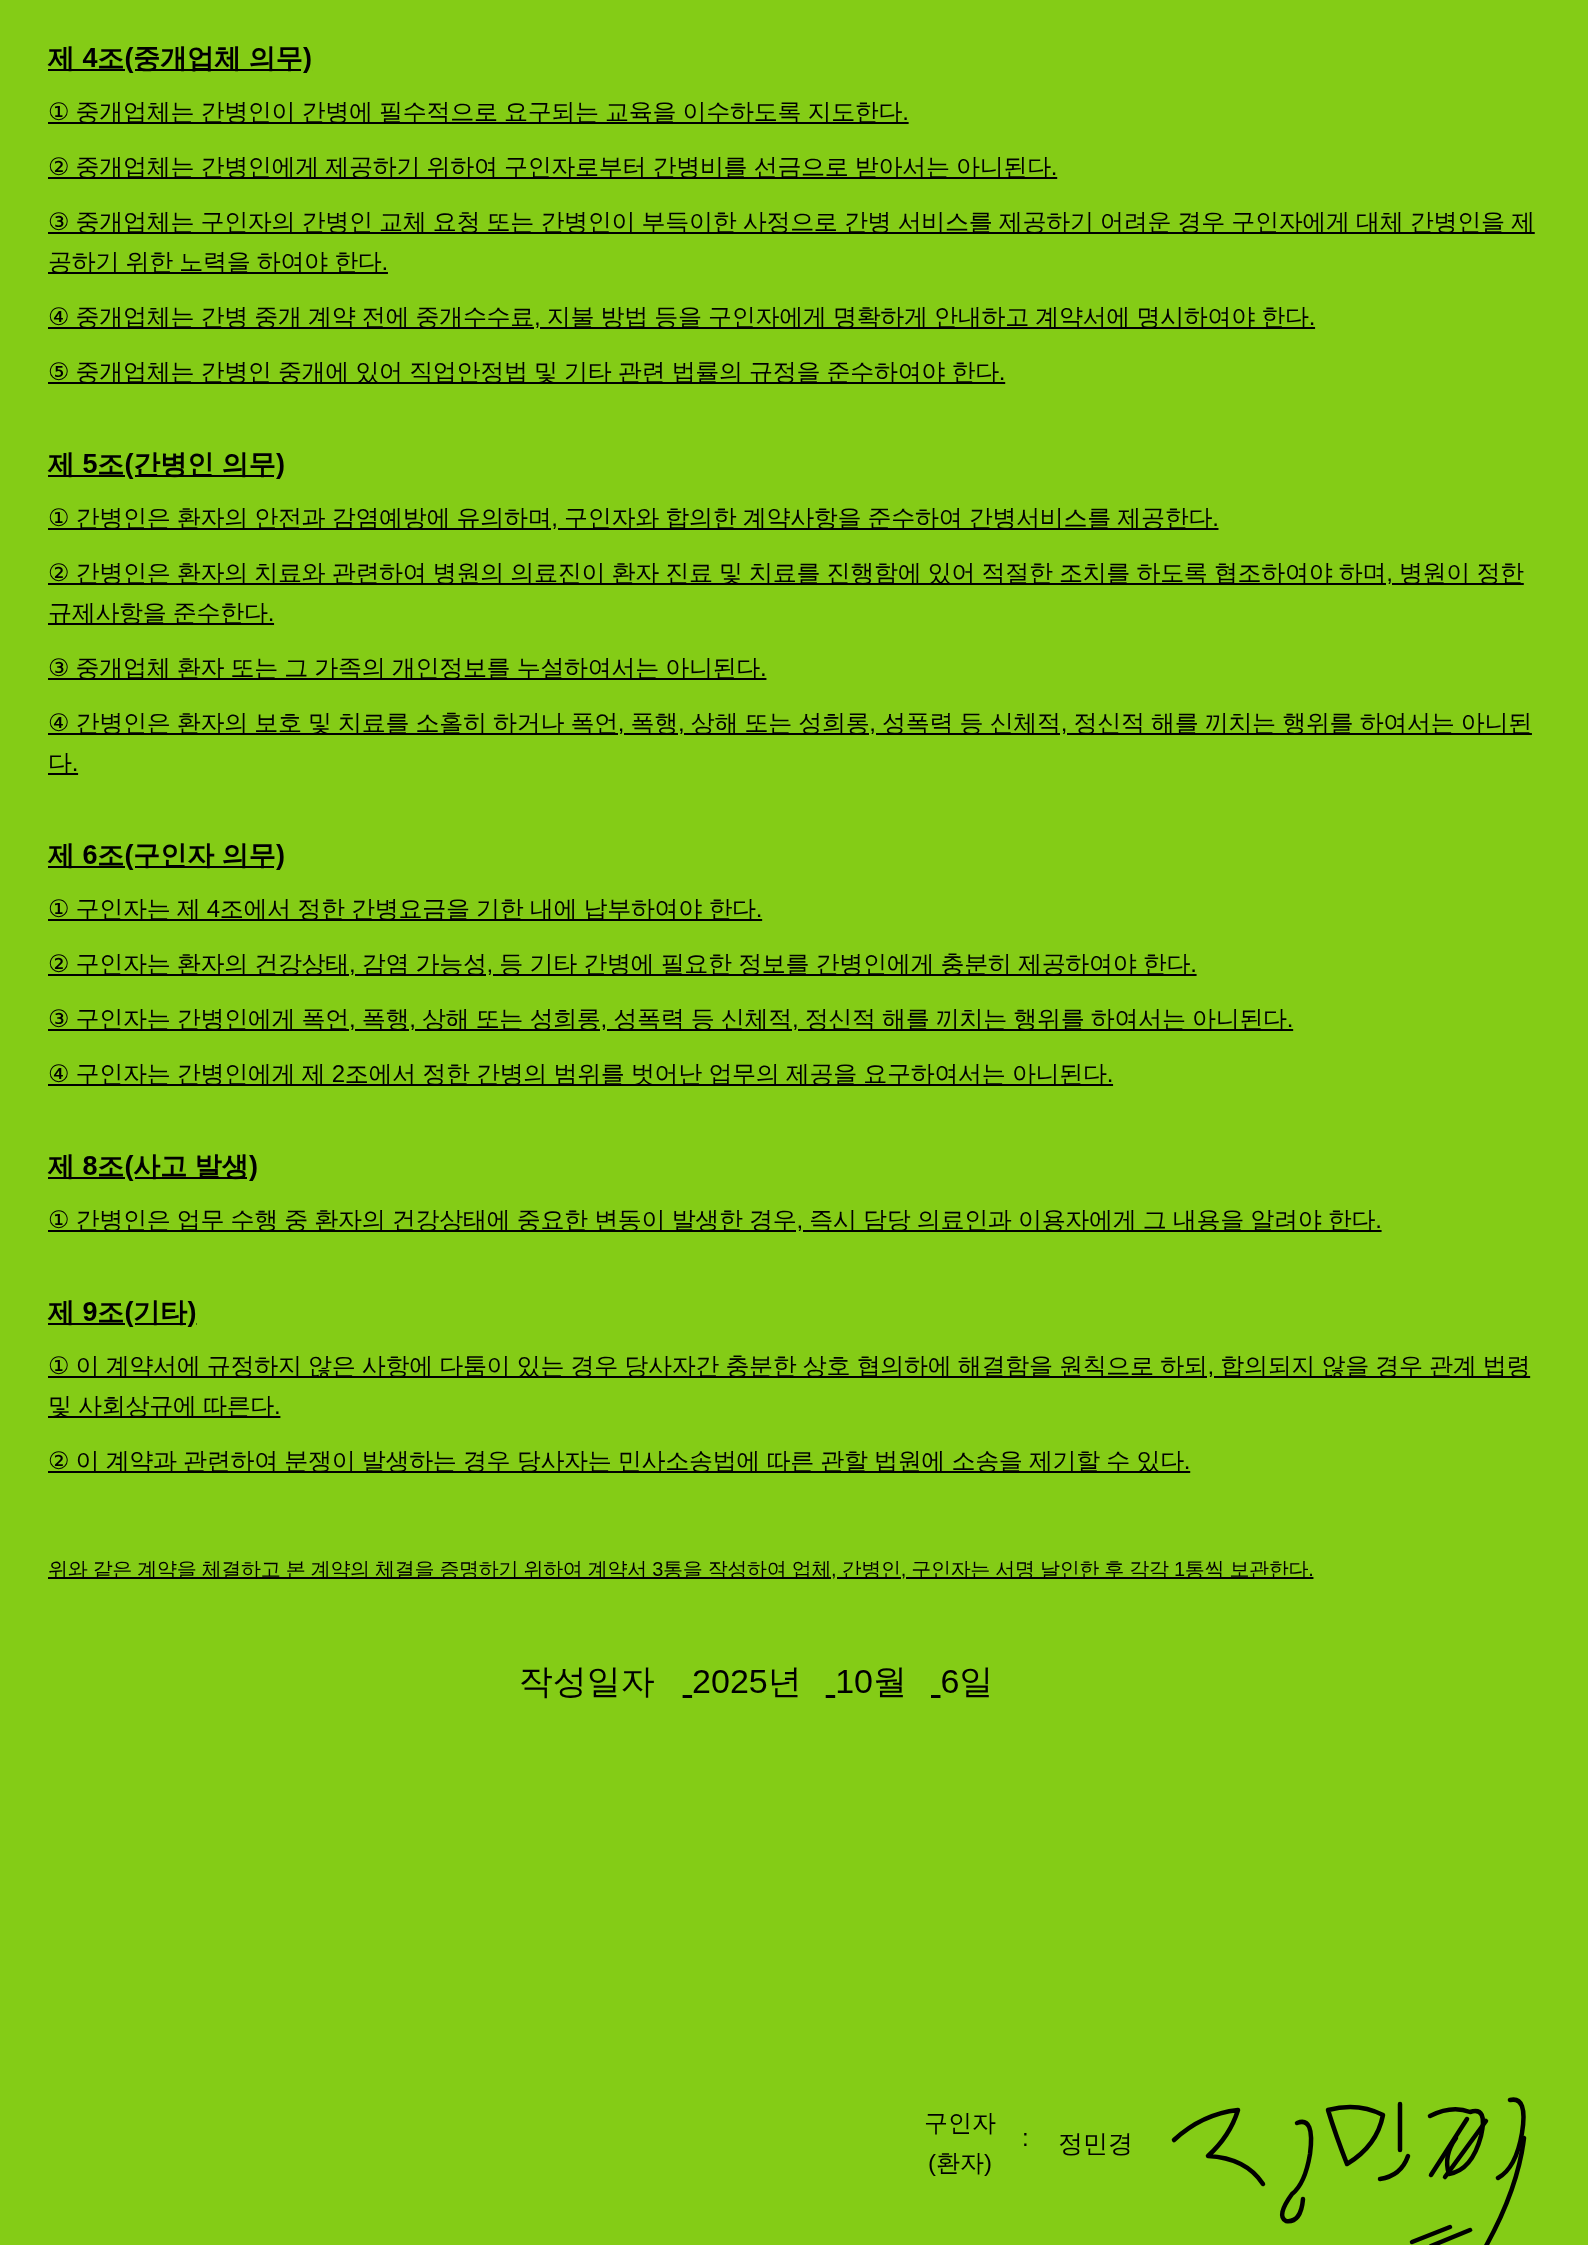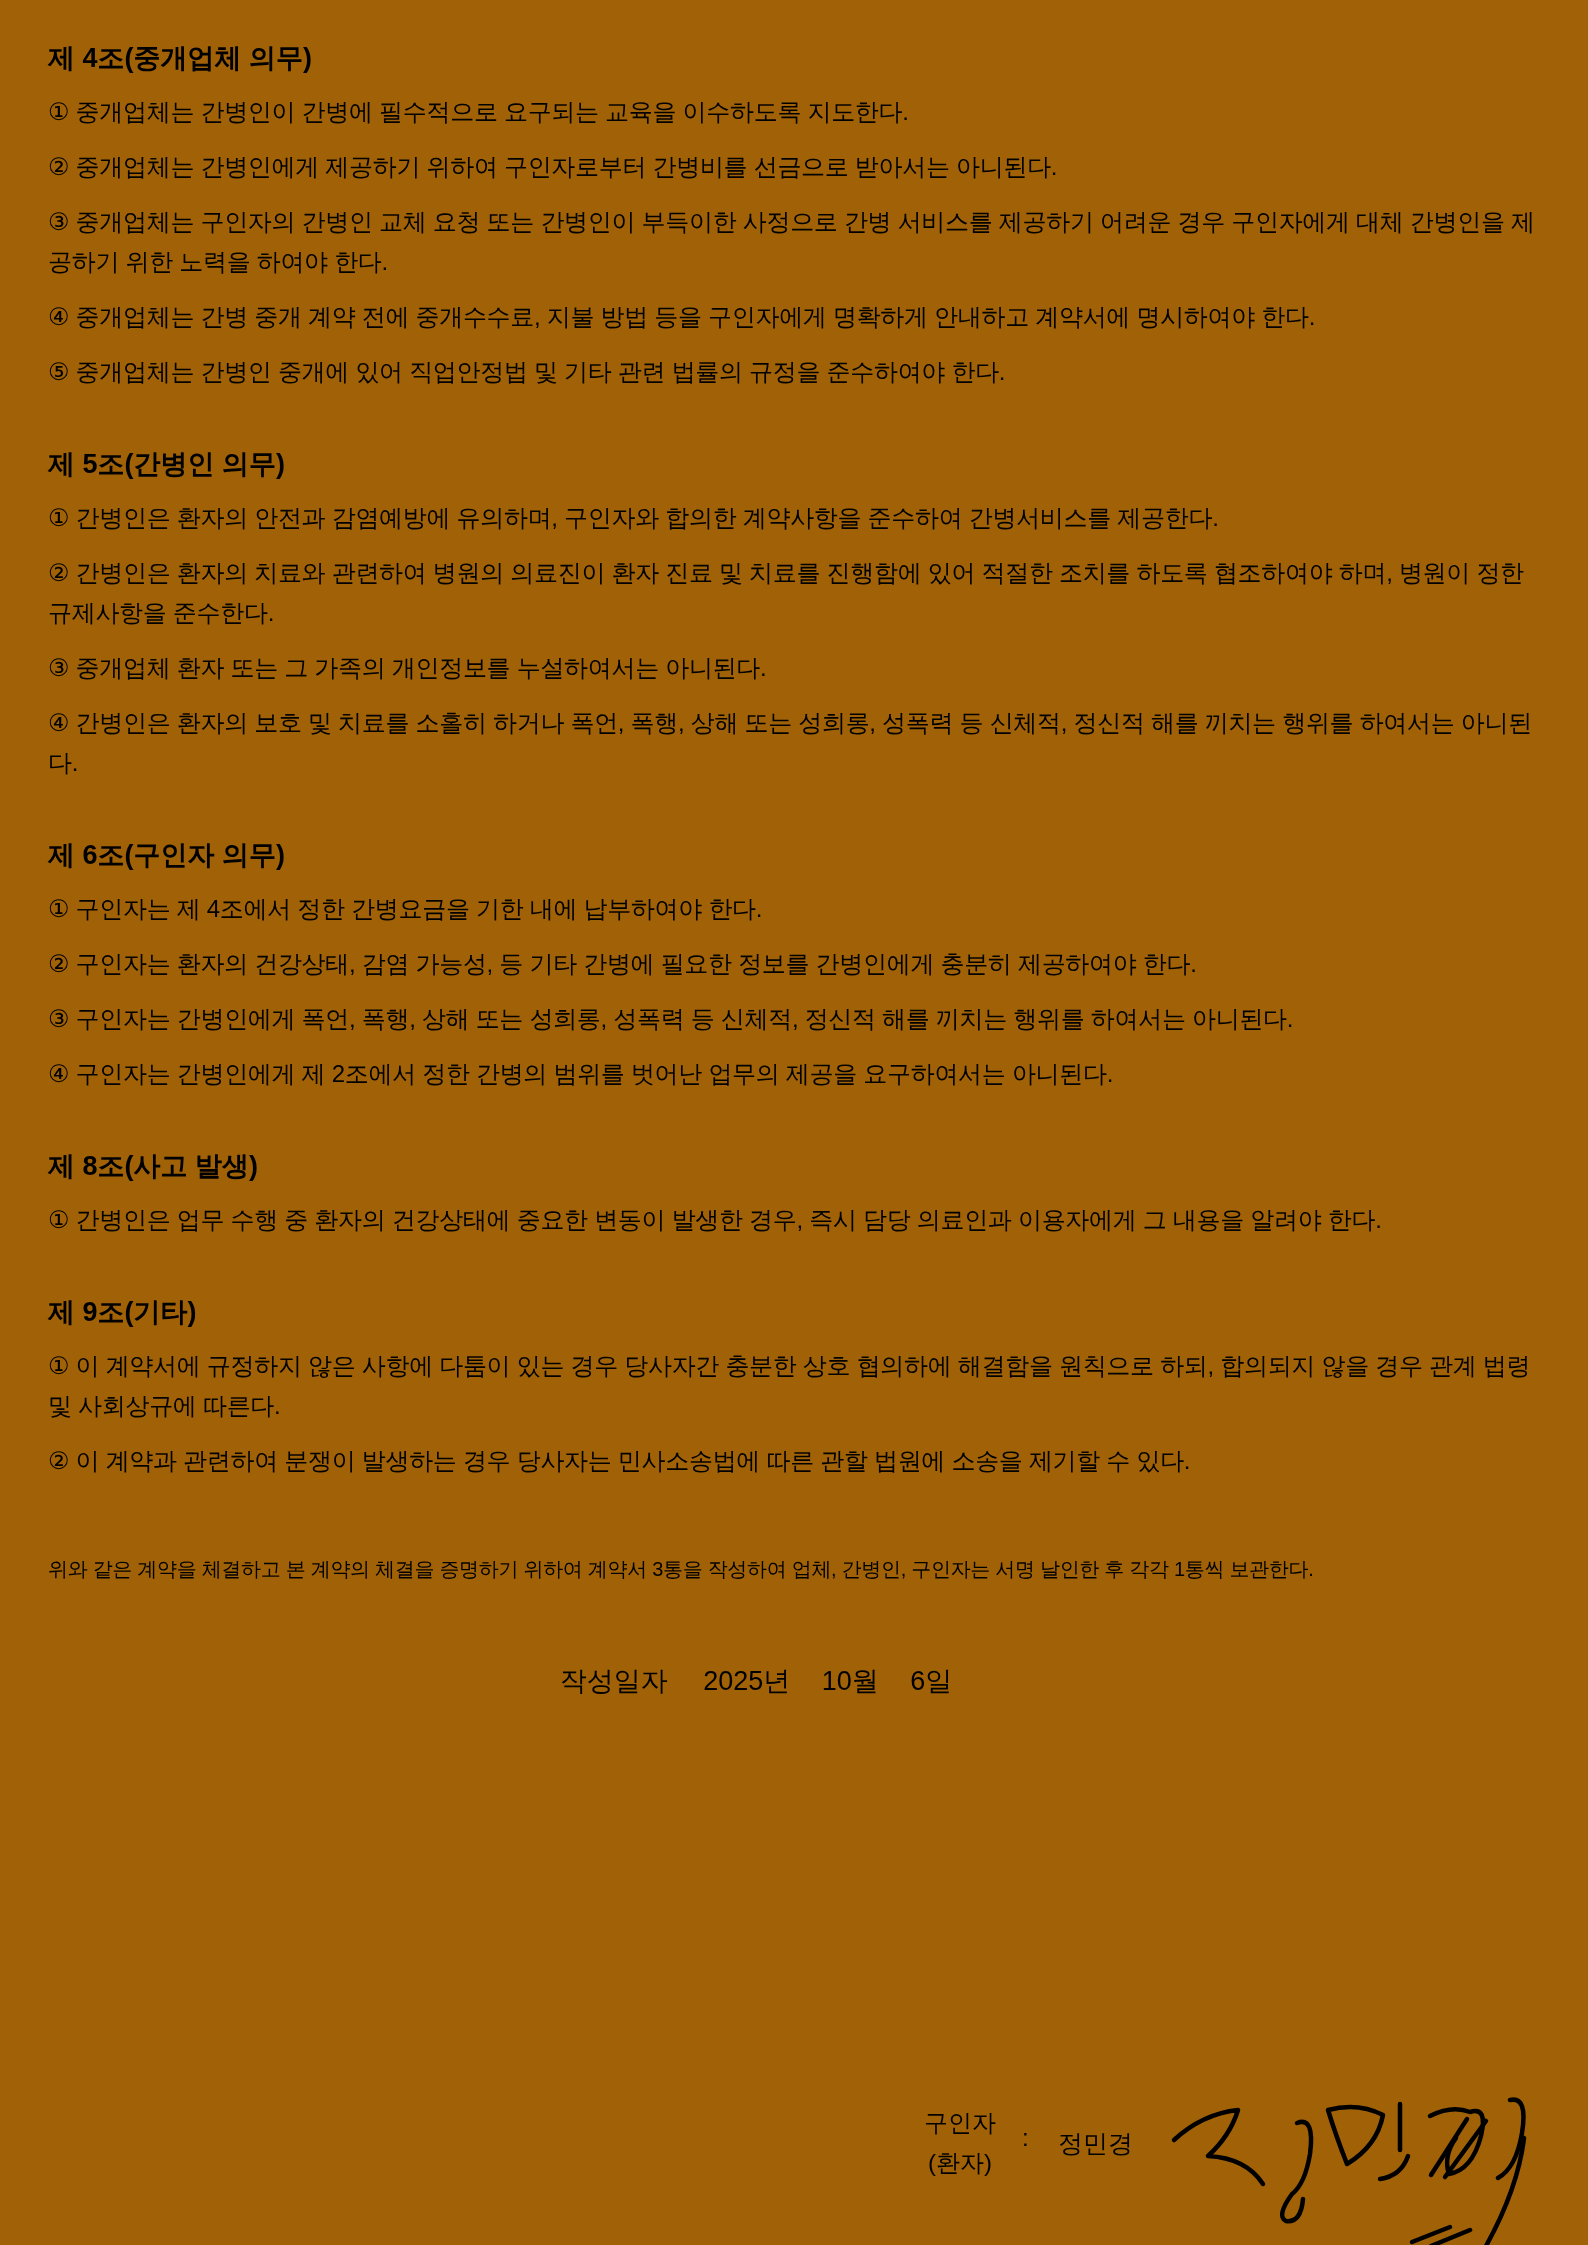--- a/index.html
+++ b/index.html
@@ -1,25 +1,26 @@
 <!DOCTYPE html>
 <html lang="ko"><head>
 <meta charset="utf-8">
 <style>
   html,body{margin:0;padding:0;background:#e8e8e8;}
   .page{
     position:relative;
     width:1588px;height:2245px;
     margin:0 auto;
-    background:#a16207;
+    background:#84cc16;
     color:#000000;
     font-family:"Liberation Sans","DejaVu Sans",sans-serif;
     box-sizing:border-box;
     padding:30px 48px 0 48px;
     overflow:hidden;
+    text-decoration:underline;
   }
   .section-title{
     font-size:27px;
     font-weight:bold;
     line-height:40px;
     margin:52px 0 14px 0;
   }
   .section:first-of-type .section-title{margin-top:8px;}
   .item{
     font-size:24px;
@@ -29,21 +30,21 @@
   }
   .closing{
     font-size:20px;
     line-height:40px;
     margin:68px 0 0 0;
     letter-spacing:-0.3px;
   }
   .date-line{
     margin-top:72px;
     text-align:center;
-    font-size:27px;
+    font-size:34px;
     line-height:40px;
     transform:translateX(-38px);
   }
   .date-line span{display:inline-block;}
   .date-label{margin-right:28px;}
   .date-year{margin-right:24px;}
   .date-month{margin-right:24px;}
   .sign-party{
     position:absolute;left:918px;top:2103px;
     width:84px;text-align:center;

